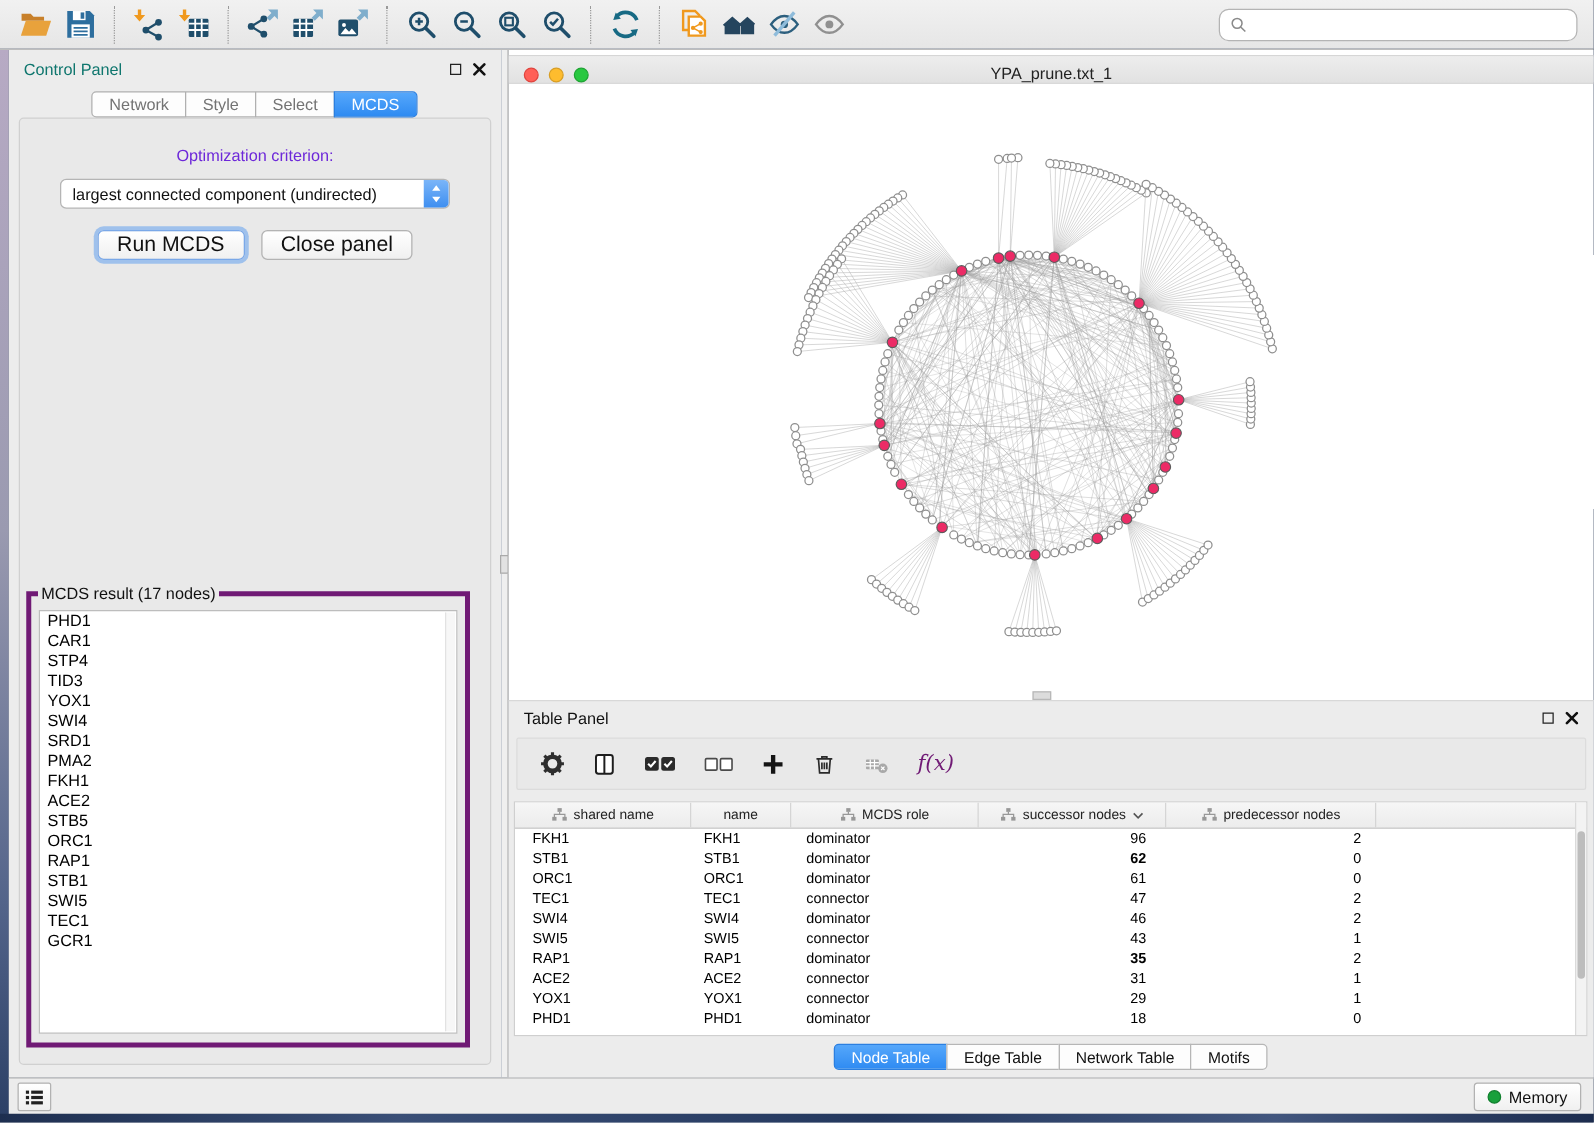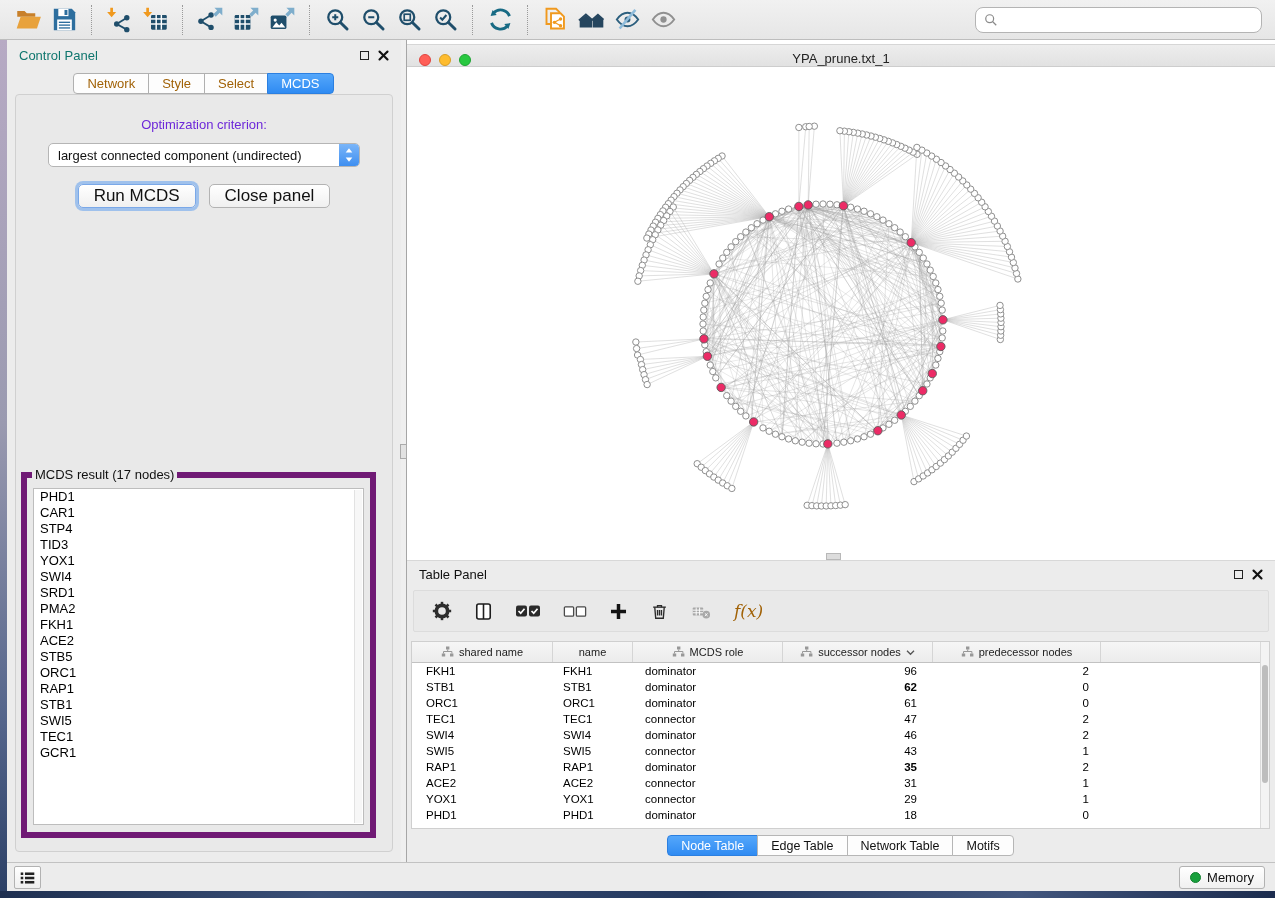--- a/index.html
+++ b/index.html
@@ -24,39 +24,39 @@
   .wall-bottom { position:absolute; left:0; bottom:0; width:1275px; height:7px;
     background:linear-gradient(90deg,#1e2f50,#3a4f77 25%,#24385e 55%,#42567e 80%,#1c2c4e); }
 
   
   .control-panel { position:absolute; left:7px; top:40px; width:394px; height:822px; background:#ececec; }
   .cp-header { height:30px; display:flex; align-items:center; padding:0 12px; font-size:13px; color:#0f766e; }
   .panel-icons { margin-left:auto; display:flex; align-items:center; gap:9px; }
   .float-box { width:9px; height:9px; border:1.5px solid #222; display:inline-block; }
   .cp-tabs { position:absolute; top:33px; left:0; width:100%; display:flex; justify-content:center; z-index:2; }
   .cp-tab { padding:2px 13px; height:21px; background:#fdfdfd; border:1px solid #b0b0b0; margin-left:-1px;
-    font-size:13px; color:#a16207; display:flex; align-items:center; }
+    font-size:13px; color:#737373; display:flex; align-items:center; }
   .cp-tab:first-child { border-radius:4px 0 0 4px; }
   .cp-tab:last-child { border-radius:0 4px 4px 0; }
   .cp-tab.active { background:linear-gradient(#55a7fb,#2f8bf2); border-color:#2b7fe0; color:#fff; }
   .cp-body { position:absolute; left:8px; right:8px; top:54px; bottom:10px;
     background:#e9e9e9; border:1px solid #d0d0d0; border-radius:4px; }
   .opt-label { text-align:center; margin-top:22px; font-size:13px; color:#6d28d9; }
   .select-row { display:flex; justify-content:center; margin-top:11px; }
   .mcds-select { width:312px; height:24px; background:#fff; border:1px solid #b5b5b5; border-radius:5px;
     display:flex; align-items:center; overflow:hidden; }
   .mcds-select .sel-text { flex:1; font-size:13px; padding-left:9px; color:#111; white-space:nowrap; }
   .stepper { width:20px; height:24px; background:linear-gradient(#7db7f9,#3c8df0); display:flex;
     align-items:center; justify-content:center; border-radius:0 4px 4px 0; }
   .btn-row { display:flex; justify-content:center; gap:13px; margin-top:17px; }
   .btn { height:24px; padding:0 15px; background:linear-gradient(#ffffff,#f0f0f0); border:1px solid #b3b3b3;
     border-radius:5px; font-size:17px; color:#111; font-family:"Liberation Sans",sans-serif; }
   .btn.focused { box-shadow:0 0 0 3px rgba(98,160,238,.55); border-color:#7aa8e8; }
   .mcds-fieldset { position:absolute; left:5px; right:16px; top:372px; bottom:13px;
-    border:6px solid #701a75; padding:0; }
+    border:4px solid #701a75; padding:0; }
   .mcds-fieldset legend { font-size:13px; color:#111; margin-left:5px; padding:0 3px; }
   .mcds-list { position:absolute; left:6px; right:6px; top:6px; bottom:7px; background:#fff;
     border:1px solid #bdbdbd; overflow:hidden; }
   .mcds-item { font-size:13px; line-height:16px; padding-left:6px; color:#000; }
   .mcds-scroll { position:absolute; right:1px; top:1px; bottom:1px; width:8px; background:#f7f7f7; border-left:1px solid #e2e2e2; }
 
   
   .v-splitter { position:absolute; left:401px; top:40px; width:6px; height:822px; background:#efefef; border-right:1px solid #a6a6a6; }
   .v-handle { position:absolute; left:-1px; top:404px; width:7px; height:15px; background:#e2e2e2; border:1px solid #aaa; }
 
@@ -73,21 +73,21 @@
   .net-title { position:absolute; left:0; right:0; text-align:center; font-size:13px; color:#222; }
   #net-svg { position:absolute; top:27px; left:0; }
   .h-handle { position:absolute; top:513px; left:419px; width:15px; height:7px; background:#dcdcdc; border:1px solid #b8b8b8; }
 
   
   .table-panel { position:absolute; left:0; right:0; top:520px; bottom:0; background:#ececec; border-top:1px solid #d8d8d8; }
   .tp-header { height:27px; display:flex; align-items:center; padding:0 12px; font-size:13px; color:#111; }
   .tp-toolbar { margin:2px 6px 0 6px; height:42px; background:#e9e9e9; border:1px solid #dcdcdc; border-radius:2px;
     display:flex; align-items:center; padding-left:18px; gap:22px; }
   .tp-tool { display:flex; align-items:center; justify-content:center; }
-  .fx-label { font-family:"DejaVu Serif",serif; font-style:italic; font-size:17px; color:#a16207; }
+  .fx-label { font-family:"DejaVu Serif",serif; font-style:italic; font-size:17px; color:#701a75; }
   .tbl { position:absolute; left:4px; right:5px; top:80px; height:188px; background:#fff; border:1px solid #cfcfcf; overflow:hidden; }
   .tbl-head { display:flex; height:21px; background:linear-gradient(#f6f6f6,#ececec); border-bottom:1px solid #c2c2c2; }
   .th { display:flex; align-items:center; justify-content:center; gap:5px; font-size:11px; color:#222;
     border-right:1px solid #d5d5d5; height:100%; }
   .tr { display:flex; height:16px; align-items:center; }
   .td { font-size:11.5px; color:#000; white-space:nowrap; overflow:hidden; }
   .tbl-scroll { position:absolute; right:0; top:0; bottom:0; width:9px; background:#f3f3f3; border-left:1px solid #dadada; }
   .tbl-thumb { position:absolute; left:1px; right:1px; top:23px; height:118px; background:#bdbdbd; border-radius:4px; }
   .tp-tabs { position:absolute; left:0; right:0; bottom:6px; display:flex; justify-content:center; }
   .tp-tab { padding:2px 13px; height:21px; background:#fdfdfd; border:1px solid #b6b6b6; margin-left:-1px;

